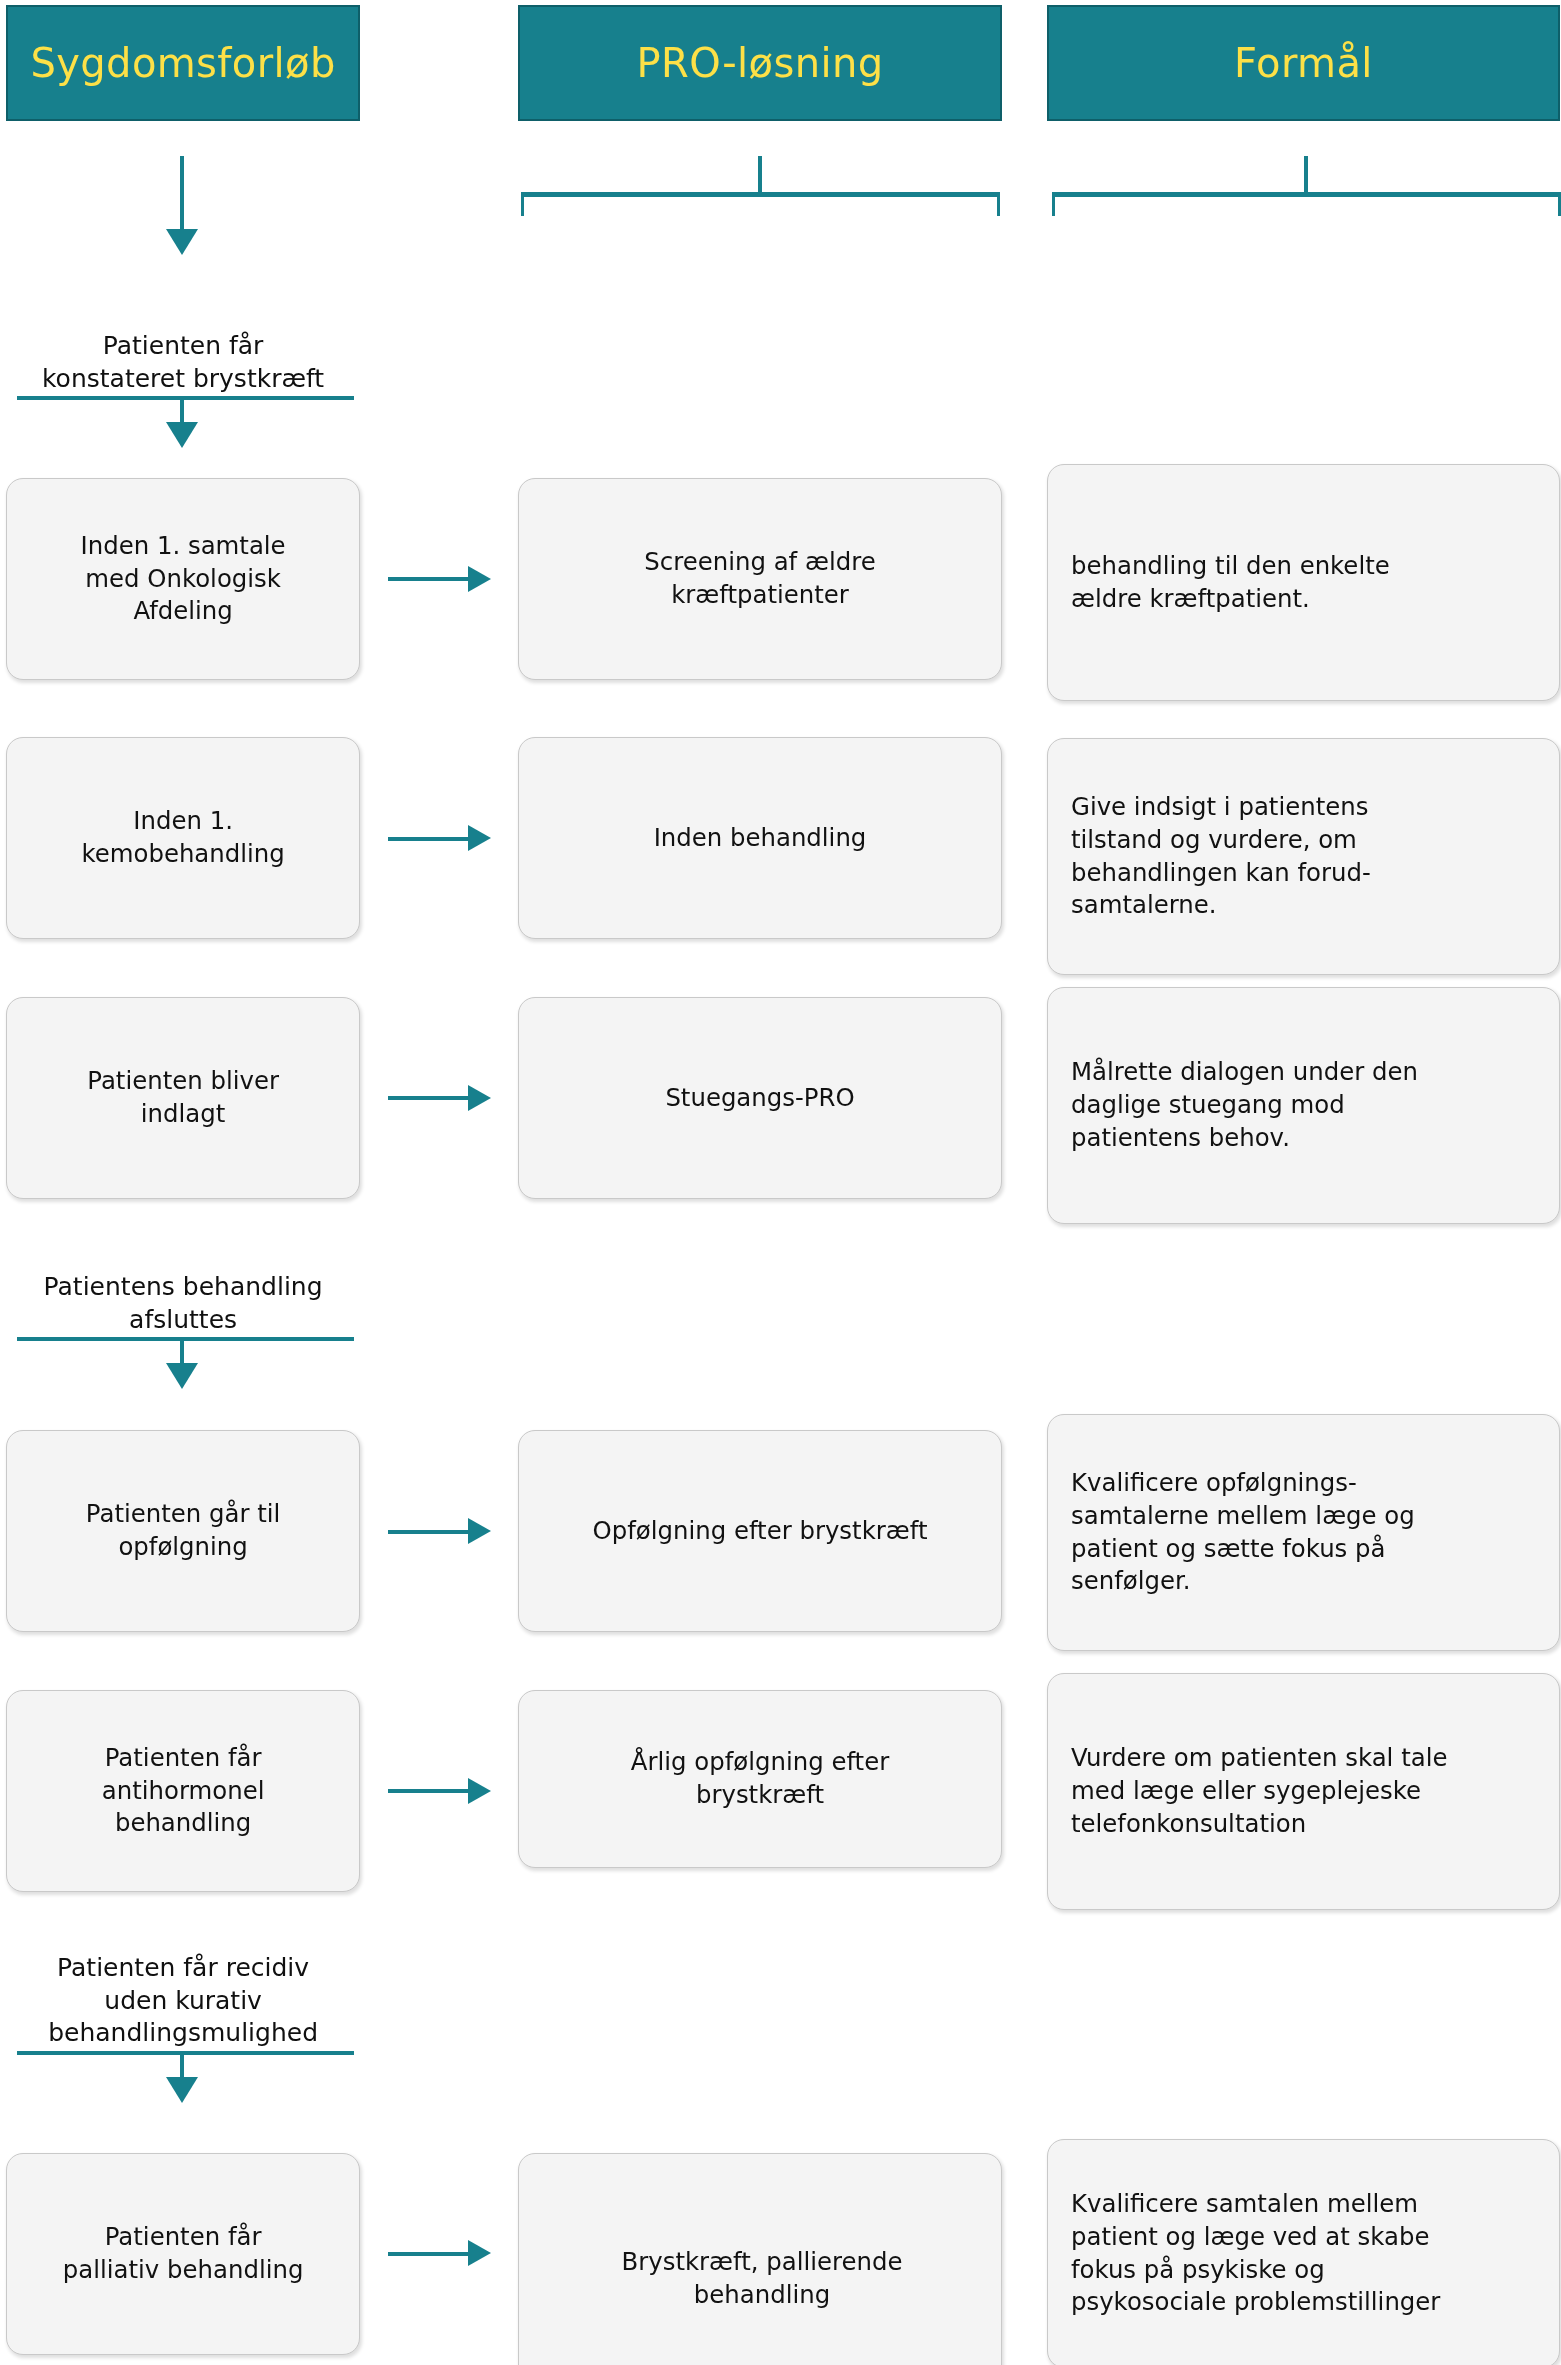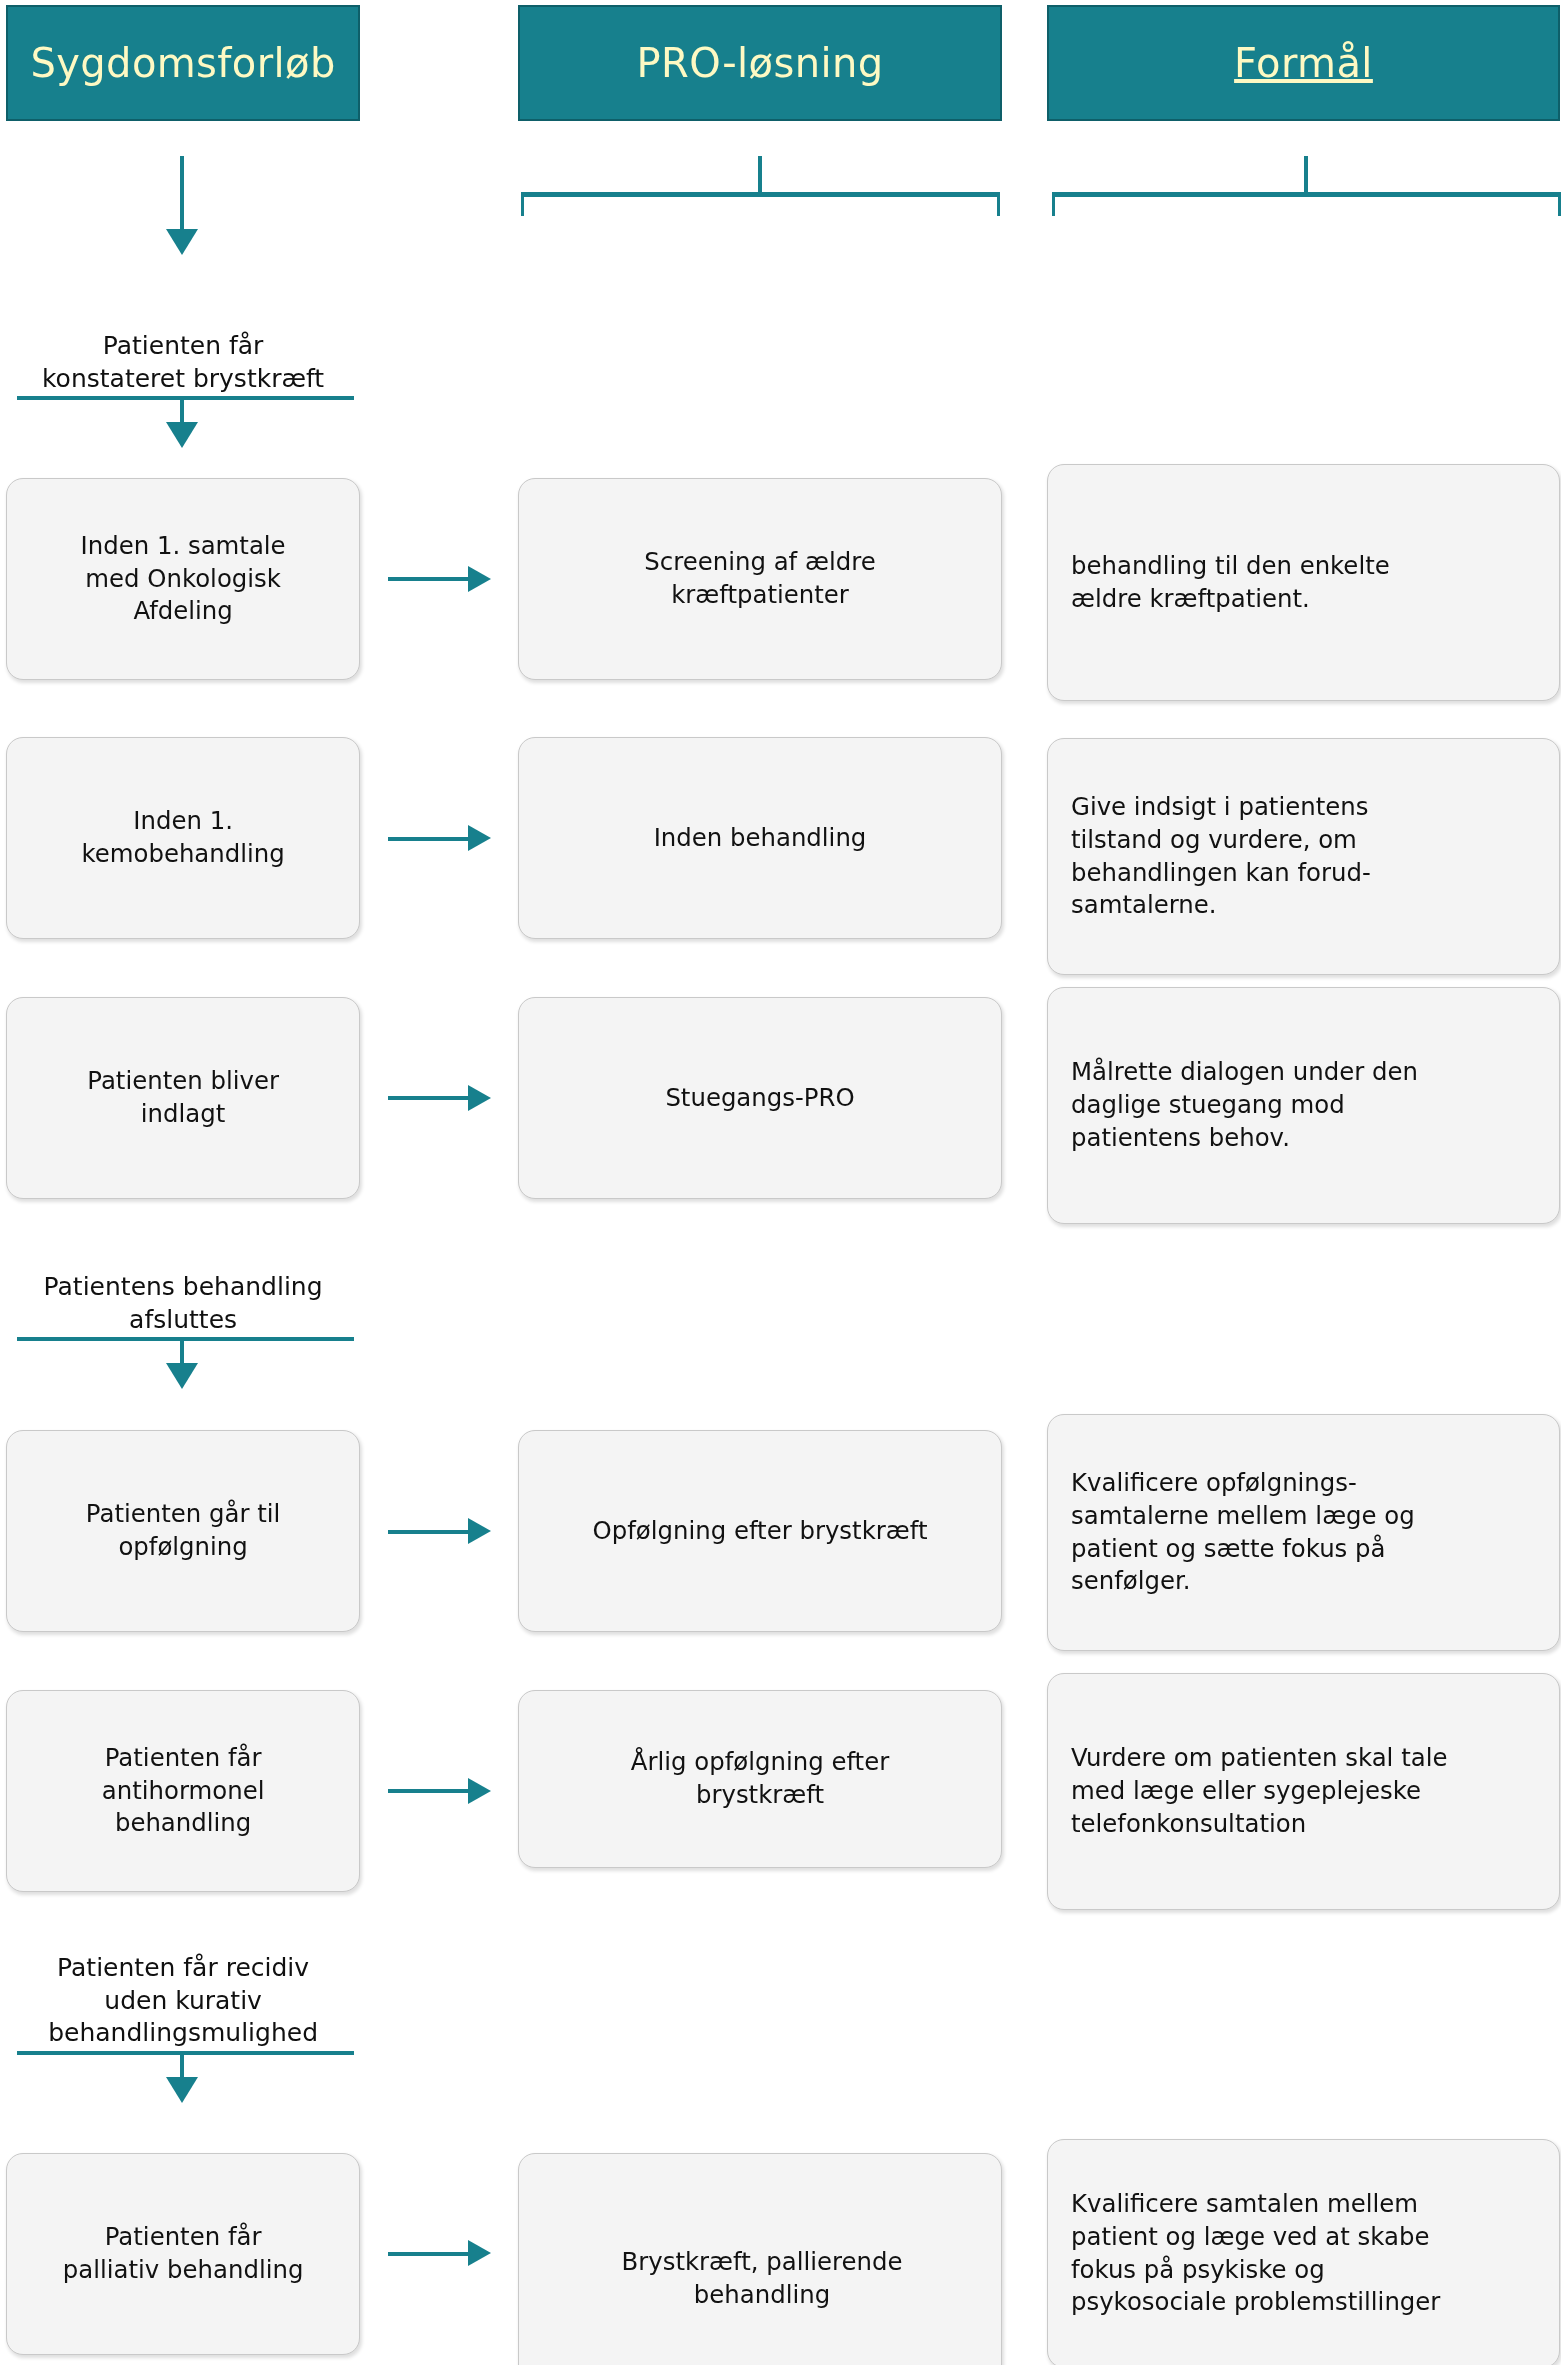--- a/index.html
+++ b/index.html
@@ -13,31 +13,31 @@
     height: 2366px;
     position: relative;
     overflow: hidden;
   }
 
   
   .header-bar {
     position: absolute;
     background: #17808d;
     border: 2.3px solid #0e5f69;
-    color: #fef9c3;
+    color: #fde047;
     display: flex;
     align-items: center;
     justify-content: center;
     font-size: 40px;
     letter-spacing: 0.4px;
     box-sizing: border-box;
   }
   .hdr-1 { left: 6.1px;   top: 4.6px;  width: 354px;  height: 116px; }
   .hdr-2 { left: 518px; top: 4.6px;  width: 484px;  height: 116px; }
-  .hdr-3 { left: 1047px;top: 4.6px;  width: 513px;  height: 116px; text-decoration: underline; }
+  .hdr-3 { left: 1047px;top: 4.6px;  width: 513px;  height: 116px; }
 
   
   .bracket {
     position: absolute;
     border-top: 5.3px solid #17808d;
     border-left: 3.8px solid #17808d;
     border-right: 3.8px solid #17808d;
     box-sizing: border-box;
   }
   .bracket-stem {

